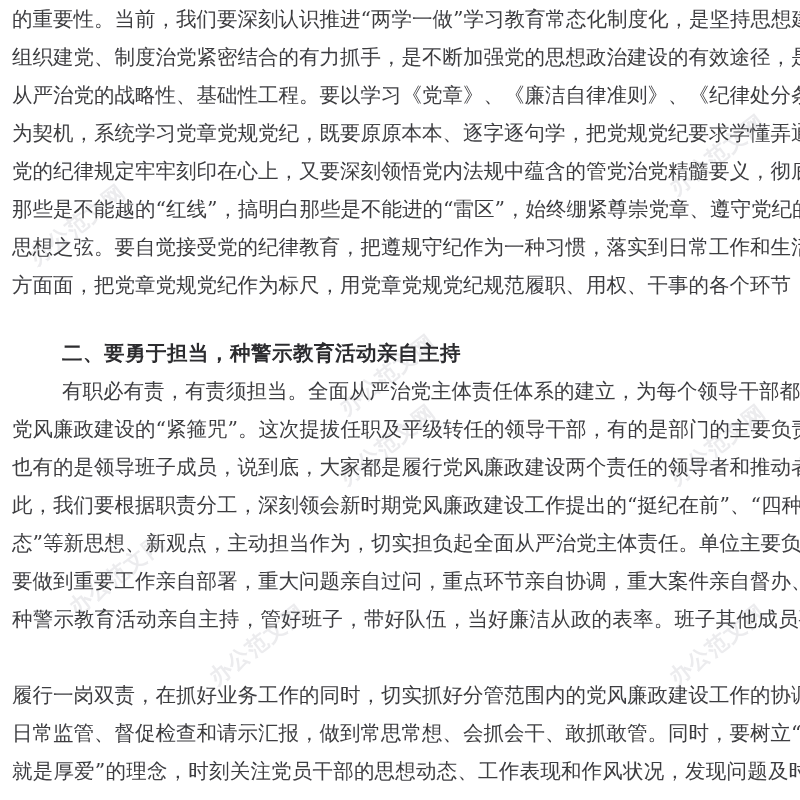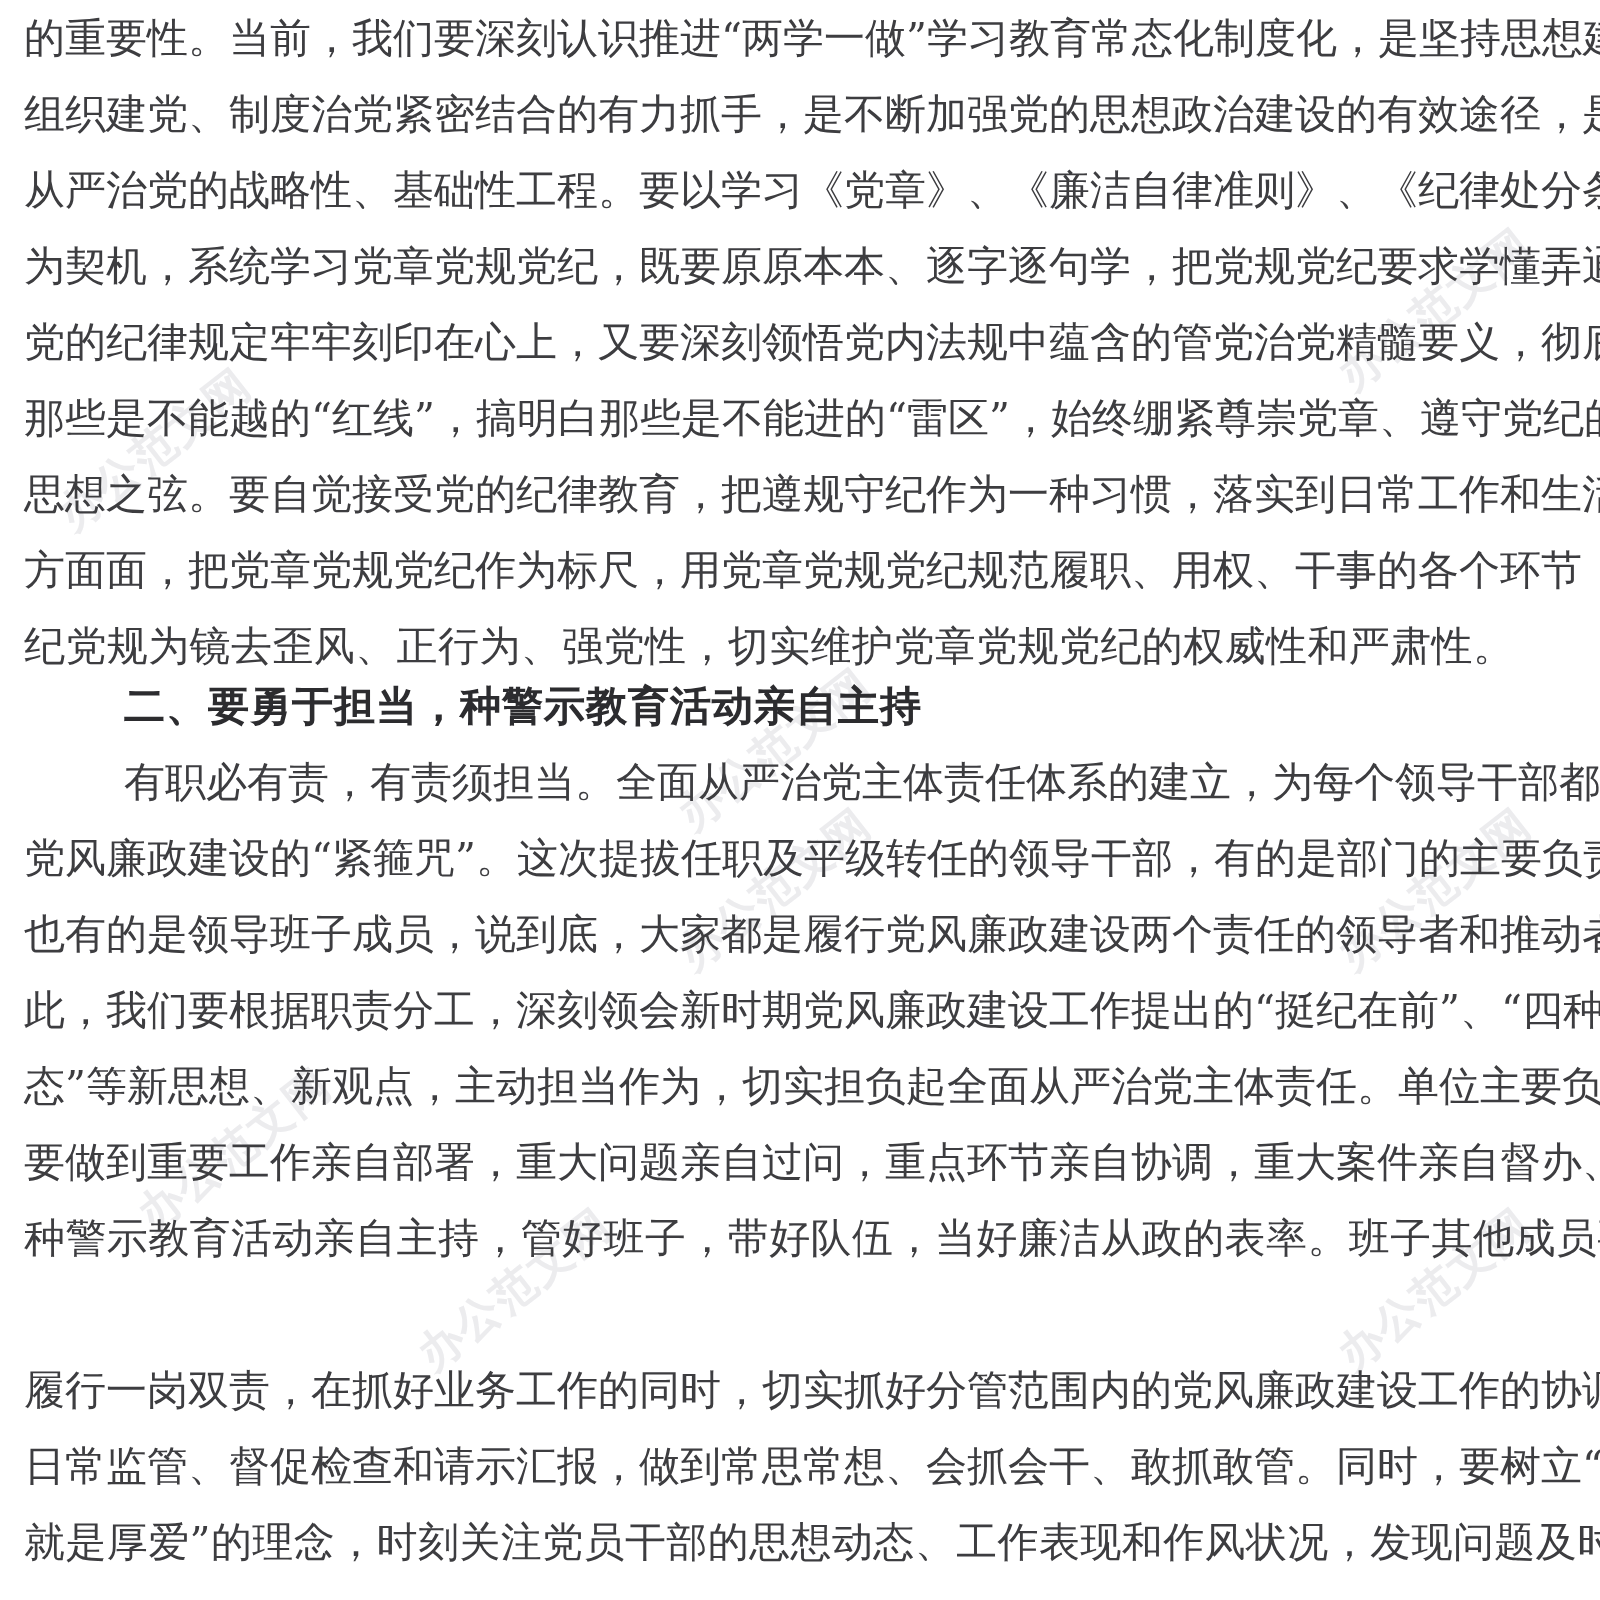--- a/index.html
+++ b/index.html
@@ -419,21 +419,20 @@
         <span>、</span>
         <span>干</span>
         <span>事</span>
         <span>的</span>
         <span>各</span>
         <span>个</span>
         <span>环</span>
         <span>节</span>
         <span>，</span>
       </div>
-      <div class="line glyphs" style="top: 304px;">纪党规为镜去歪风、正行为、强党性，切实维护党章党规党纪的权威性和严肃性。</div>
       <div class="line heading glyphs" style="top: 334px;">二、要勇于担当，种警示教育活动亲自主持</div>
       <div class="line indent justify" style="top: 372px; left: 62px;">
         <span>有</span>
         <span>职</span>
         <span>必</span>
         <span>有</span>
         <span>责</span>
         <span>，</span>
         <span>有</span>
         <span>责</span>

